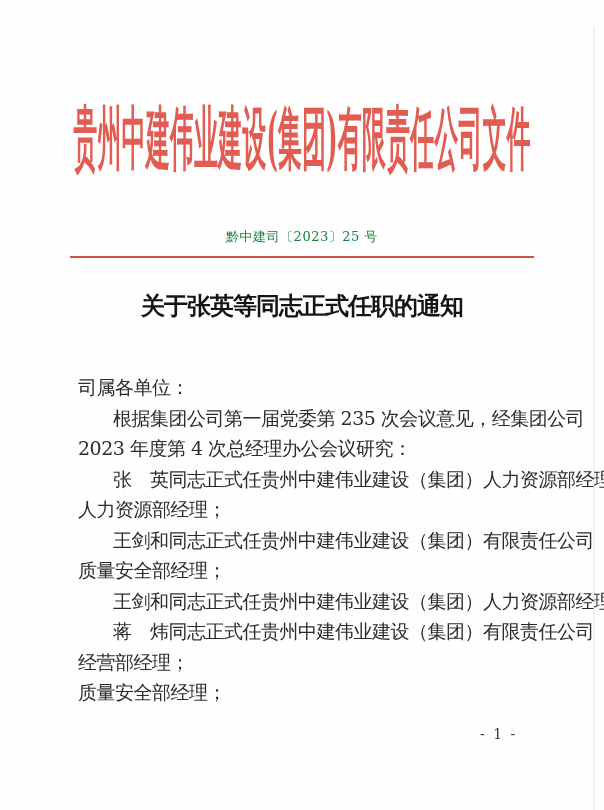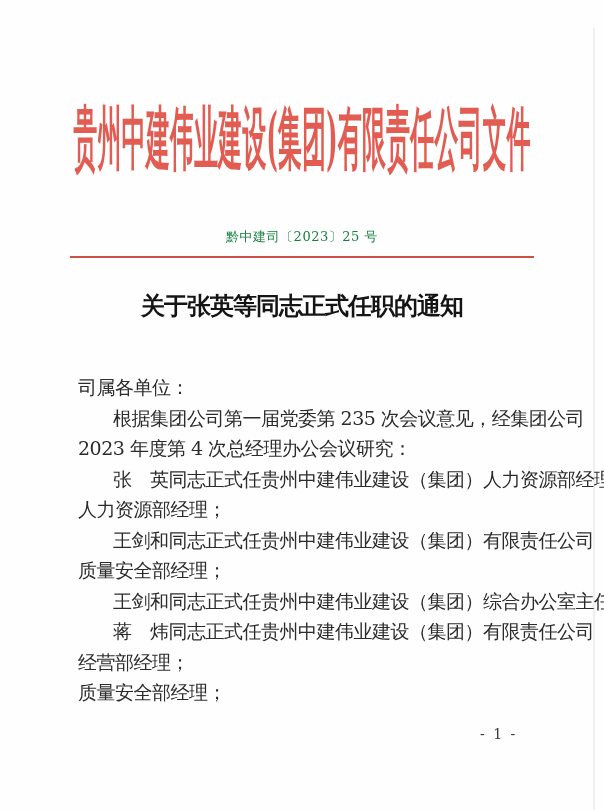--- a/index.html
+++ b/index.html
@@ -85,20 +85,20 @@
   <div class="doc-title">关于张英等同志正式任职的通知</div>
 
   <div class="body-text">
       <div class="body-line">司属各单位：</div>
       <div class="body-line indent">根据集团公司第一届党委第 235 次会议意见，经集团公司</div>
       <div class="body-line">2023 年度第 4 次总经理办公会议研究：</div>
       <div class="body-line indent">张　英同志正式任贵州中建伟业建设（集团）人力资源部经理</div>
       <div class="body-line">人力资源部经理；</div>
       <div class="body-line indent">王剑和同志正式任贵州中建伟业建设（集团）有限责任公司</div>
       <div class="body-line">质量安全部经理；</div>
-      <div class="body-line indent">王剑和同志正式任贵州中建伟业建设（集团）综合办公室主任</div>
+      <div class="body-line indent">王剑和同志正式任贵州中建伟业建设（集团）人力资源部经理</div>
       <div class="body-line indent">蒋　炜同志正式任贵州中建伟业建设（集团）有限责任公司</div>
       <div class="body-line">经营部经理；</div>
       <div class="body-line">质量安全部经理；</div>
     </div>
 
   <div class="page-number">- 1 -</div>
 </div>
 
 </body></html>

